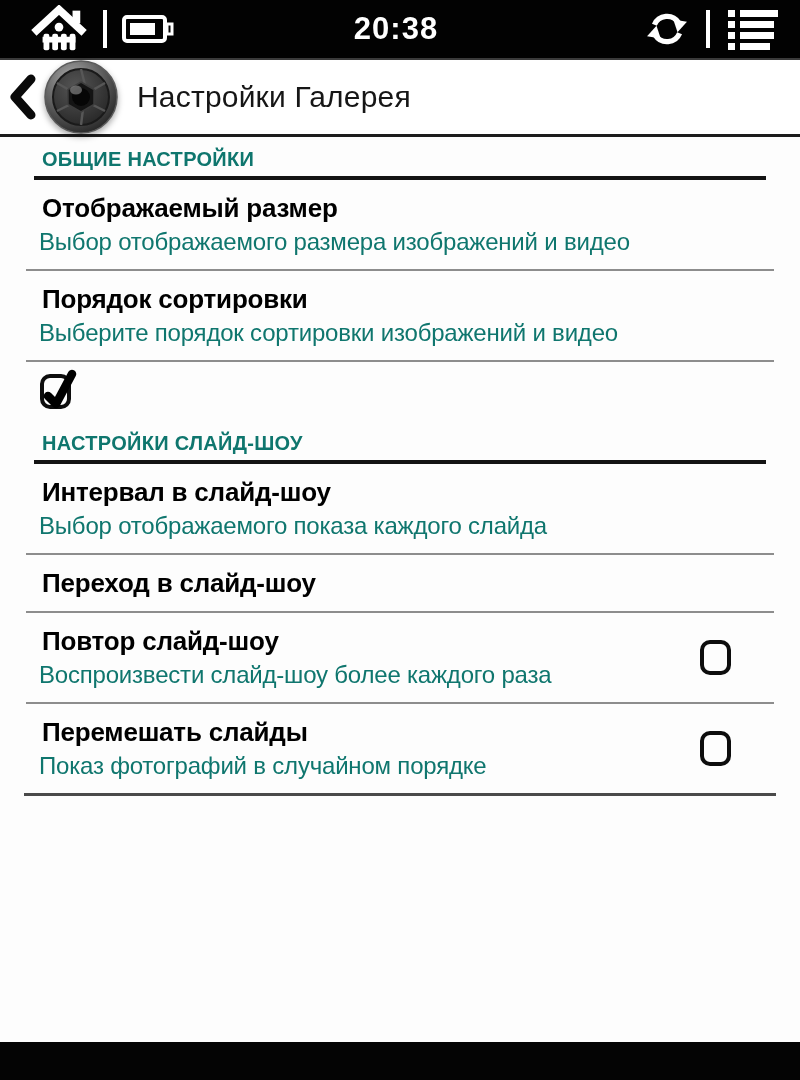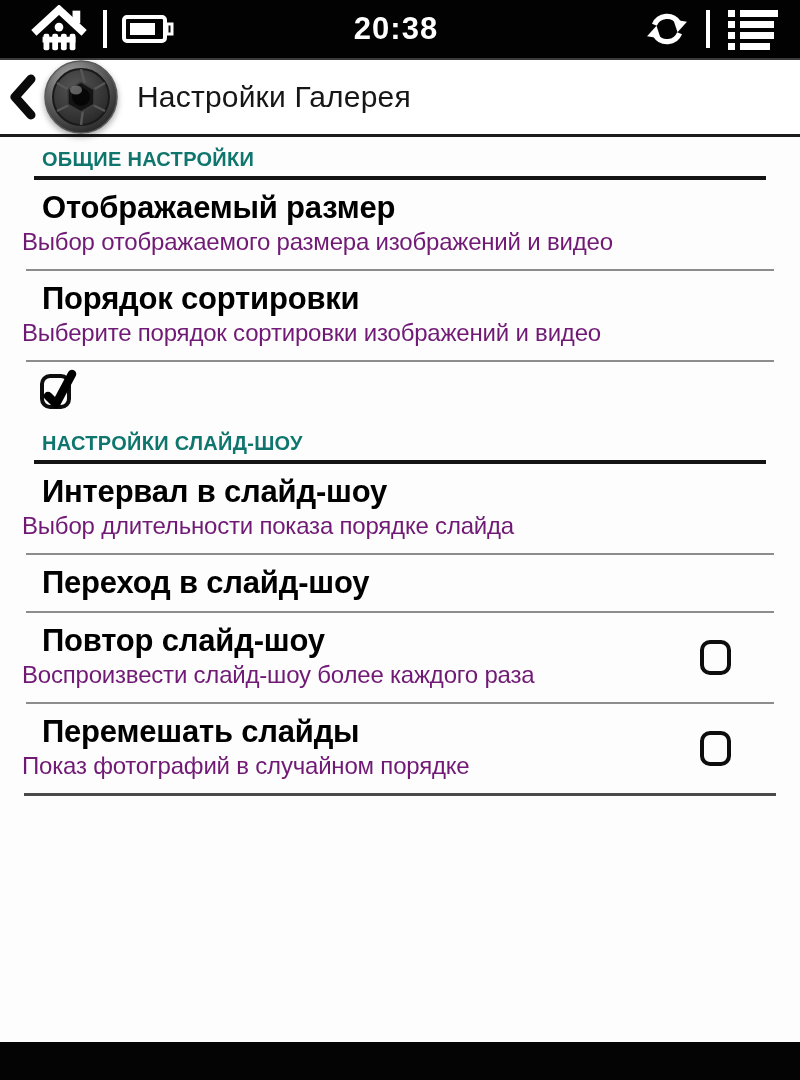--- a/index.html
+++ b/index.html
@@ -23,23 +23,23 @@
   .camera-icon { margin-left:6px; filter:drop-shadow(0 3px 3px rgba(0,0,0,0.35)); }
   .page-title { margin-left:17px; font-size:30px; color:#161616; letter-spacing:0.2px; }
 
   
   .content { flex:1 1 auto; display:flex; flex-direction:column; background:#fdfdfd; }
   .section-label { padding:11px 30px 5px 42px; font-size:20px; font-weight:bold;
     color:#0f766e; letter-spacing:0.3px; }
   .thick-line { height:4px; background:#141414; margin:0 34px; }
   .item { display:flex; align-items:center; padding:12px 30px 12px 0; }
   .item-text { flex:1 1 auto; min-width:0; }
-  .item-title { font-size:31px; font-weight:bold; color:#000000; padding-left:42px;
+  .item-title { font-size:26px; font-weight:bold; color:#000000; padding-left:42px;
     line-height:32px; letter-spacing:-0.2px; }
-  .item-sub { font-size:24px; color:#701a75; padding-left:22px; line-height:30px;
+  .item-sub { font-size:24px; color:#0f766e; padding-left:39px; line-height:30px;
     margin-top:3px; letter-spacing:-0.2px; }
   .sep { height:2px; background:#8d8d8d; margin:0 26px; }
   .sep-final { height:3px; background:#4a4a4a; margin:0 24px; }
 
   .cb-col { flex:0 0 110px; display:flex; justify-content:center; align-items:center; }
   .checkbox { position:relative; width:31px; height:35px; border:4px solid #0d0d0d;
     border-radius:10px; background:#fdfdfd; }
   .checkbox .check { display:none; position:absolute; left:-2px; top:-11px; }
   .checkbox.checked .check { display:block; }
 
@@ -171,21 +171,21 @@
         </span>
       </div>
     </div>
 
     <div class="section-label">НАСТРОЙКИ СЛАЙД-ШОУ</div>
     <div class="thick-line"></div>
 
     <div class="item">
       <div class="item-text">
         <div class="item-title">Интервал в слайд-шоу</div>
-        <div class="item-sub">Выбор длительности показа порядке слайда</div>
+        <div class="item-sub">Выбор отображаемого показа каждого слайда</div>
       </div>
     </div>
     <div class="sep"></div>
 
     <div class="item">
       <div class="item-text">
         <div class="item-title">Переход в слайд-шоу</div>
       </div>
     </div>
     <div class="sep"></div>

